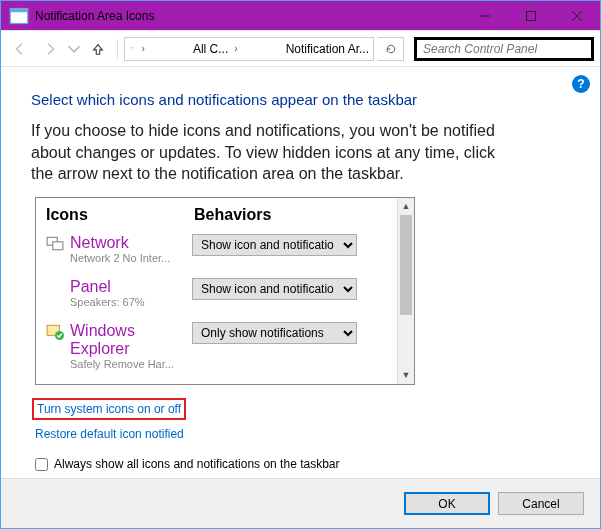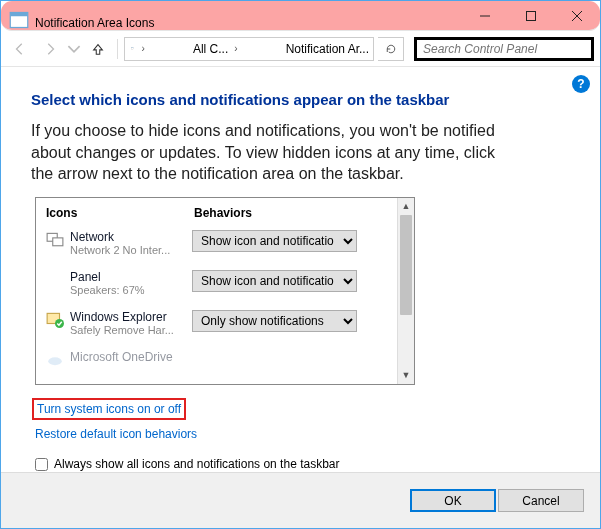--- a/index.html
+++ b/index.html
@@ -1,20 +1,20 @@
 <!DOCTYPE html>
 <html><head>
 <meta charset="utf-8">
 <style>
 * { box-sizing: border-box; margin: 0; padding: 0; font-family: "Segoe UI", Tahoma, sans-serif; }
 body { background: #fff; width: 601px; height: 529px; overflow: hidden; }
 
 .window { width: 601px; height: 529px; border: 1px solid #4ea6ea; background: #fff; display: flex; flex-direction: column; }
 
-.titlebar { height: 30px; display: flex; align-items: flex-end; background: #fca5a5; border-bottom: 1px solid #e5e5e5; border-radius: 11px; }
+.titlebar { height: 30px; display: flex; align-items: center; background: #a21caf; border-bottom: 1px solid #e5e5e5; }
 .titlebar .icon-slot { width: 20px; height: 20px; margin: 0 6px 0 8px; display:flex; align-items:center; justify-content:center; }
 .titlebar .title { font-size: 12px; color: #000; flex: 1; }
 .win-controls { display: flex; height: 100%; }
 .win-btn { width: 46px; height: 30px; display: flex; align-items: center; justify-content: center; color:#222; background: transparent; border: none; }
 .win-btn svg { width: 10px; height: 10px; }
 
 .navbar { height: 36px; display: flex; align-items: center; padding: 0 6px; gap: 4px; border-bottom: 1px solid #e5e5e5; }
 .nav-arrow { width: 26px; height: 26px; display:flex; align-items:center; justify-content:center; color:#888; background:none; border:none; }
 .nav-arrow svg { width:14px; height:14px; }
 .nav-arrow.disabled { color:#bbb; }
@@ -23,49 +23,49 @@
 .breadcrumb .bc-icon { width:16px; height:16px; margin:0 4px; display:flex; align-items:center; justify-content:center; }
 .breadcrumb .chev { color:#555; font-size:10px; padding:0 4px; }
 .breadcrumb .bc-item { color:#000; padding:0 2px;margin-left:42px; }
 .nav-refresh { width:26px; height:24px; border:1px solid #ccc; border-left:none; display:flex; align-items:center; justify-content:center; background:#fff; }
 .searchbox { width:180px; height:24px; border:3px solid #000000; margin-left:6px; display:flex; align-items:center; }
 .searchbox input { border:none; outline:none; width:100%; font-size:12px; padding:0 6px; color:#555; font-style:italic; background:transparent; }
 
 .content { flex:1; position:relative; padding: 18px 30px 0 30px; overflow:hidden; }
 .help-icon { position:absolute; top:8px; right:10px; width:18px; height:18px; border-radius:50%; background:#0078d7; color:#fff; font-size:12px; font-weight:bold; display:flex; align-items:center; justify-content:center; }
 
-h1.heading { color:#003399; font-size:15px; font-weight:700; margin: 6px 0 12px 0; }
+h1.heading { color:#003399; font-size:15px; font-weight:400; margin: 6px 0 12px 0; }
 .desc { font-size:16px; color:#222; line-height:1.35; margin-bottom:12px; max-width: 480px; }
 
 .icons-panel { border:1px solid #888; width: 380px; height: 188px; margin-left: 4px; display:flex; }
 .icons-scroll { flex:1; overflow:hidden; padding: 8px 10px; }
 .scrollbar { width:17px; background:#f0f0f0; border-left:1px solid #ddd; position:relative; }
 .scroll-arrow { height:17px; display:flex; align-items:center; justify-content:center; color:#555; font-size:9px; background:#f0f0f0; }
 .scroll-thumb { position:absolute; top:17px; left:2px; right:2px; height:100px; background:#c2c2c2; border-radius:1px; }
 
-.col-headers { display:flex; font-size:12px; font-weight:bold; color:#000; padding-bottom:6px; }
+.col-headers { display:flex; font-size:16px; font-weight:bold; color:#000; padding-bottom:6px; }
 .col-headers .col1 { width: 148px; }
 .col-headers .col2 { flex:1; }
 
 .item-row { display:flex; align-items:flex-start; padding: 4px 0 10px 0; }
 .item-row .it-icon { width:18px; height:18px; margin-right:6px; display:flex; align-items:center; justify-content:center; flex-shrink:0; }
 .item-row .it-text { width:122px; }
-.item-row .it-name { font-size:12px; color:#0f172a; }
+.item-row .it-name { font-size:16px; color:#a21caf; }
 .item-row .it-sub { font-size:11px; color:#888; white-space:nowrap; overflow:hidden; text-overflow:ellipsis; }
 .item-row .it-select { flex:1; }
 .it-select select { width: 165px; height:22px; font-size:12px; border:1px solid #adadad; background:#e1e1e1; padding-left:4px; }
 
 .links { margin-top: 14px; margin-left: 4px; }
 .link { font-size:12px; color:#0066cc; cursor:pointer; display:block; margin-bottom:10px; }
 .link.highlighted { outline: 2px solid #e02020; outline-offset: 1px; display:inline-block; padding:1px 2px; }
 
 .checkbox-row { margin-top: 16px; margin-left: 4px; display:flex; align-items:flex-end; font-size:12px; color:#000; }
 .checkbox-row input { margin-right:6px; width:13px; height:13px; }
 
-.footer { height:56px; border-top:1px solid #ddd; background:#f0f0f0; display:flex; align-items:center; justify-content:flex-end; padding:0 16px; gap:2px; }
+.footer { height:50px; border-top:1px solid #ddd; background:#f0f0f0; display:flex; align-items:center; justify-content:flex-end; padding:0 16px; gap:8px; }
 .footer button { width:86px; height:23px; font-size:12px; border:1px solid #adadad; background:#e1e1e1; }
 .footer button.primary { border:1px solid #0078d7; box-shadow: inset 0 0 0 1px #0078d7; }
 </style>
 </head>
 <body>
 
 <div class="window">
 
   <div class="titlebar">
     <span class="icon-slot">
@@ -204,21 +204,21 @@
       </div>
       <div class="scrollbar">
         <div class="scroll-arrow">▲</div>
         <div class="scroll-thumb"></div>
         <div class="scroll-arrow" style="position:absolute;bottom:0;width:100%">▼</div>
       </div>
     </div>
 
     <div class="links">
       <a class="link highlighted">Turn system icons on or off</a>
-      <a class="link">Restore default icon behaviors</a>
+      <a class="link">Restore default icon notified</a>
     </div>
 
     <label class="checkbox-row">
       <input type="checkbox" style="">
       <span>Always show all icons and notifications on the taskbar</span>
     </label>
   </div>
 
   <div class="footer">
     <button class="primary">OK</button>

